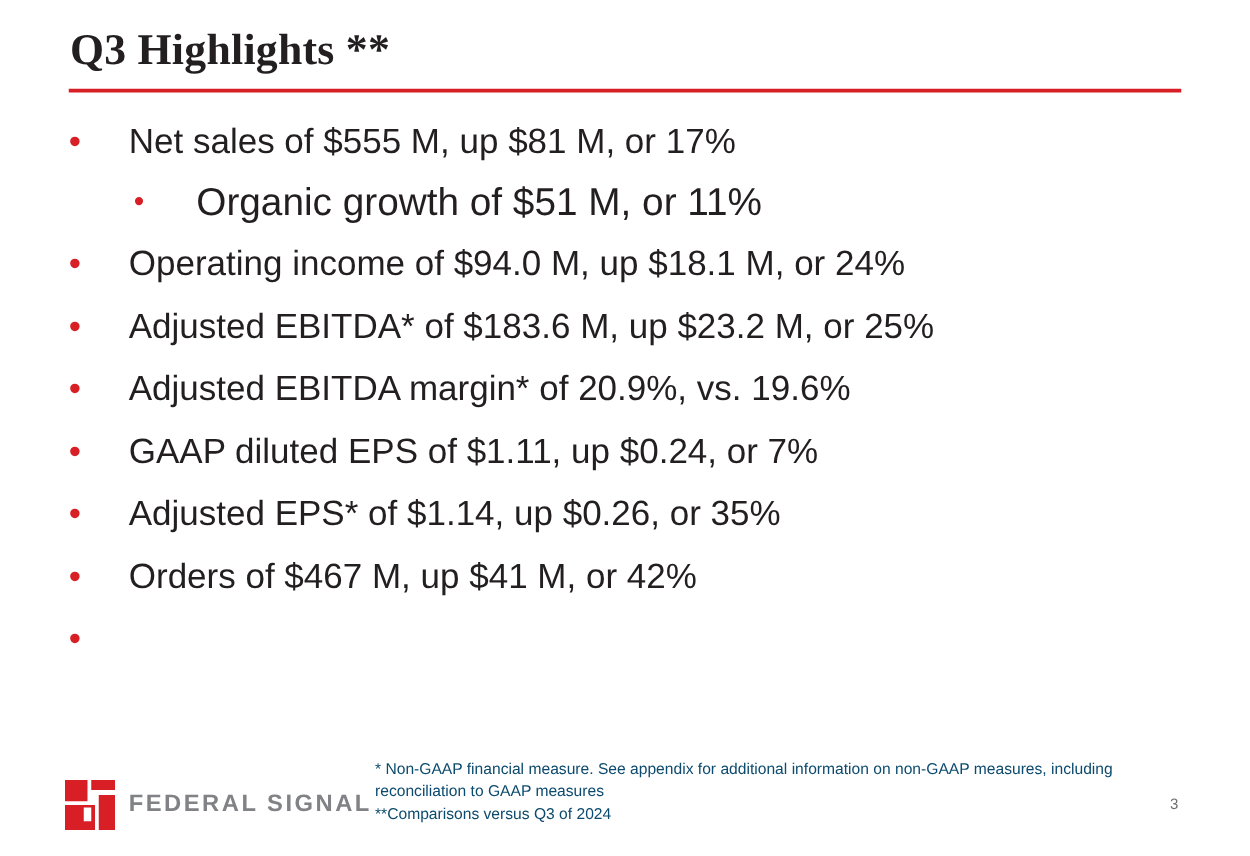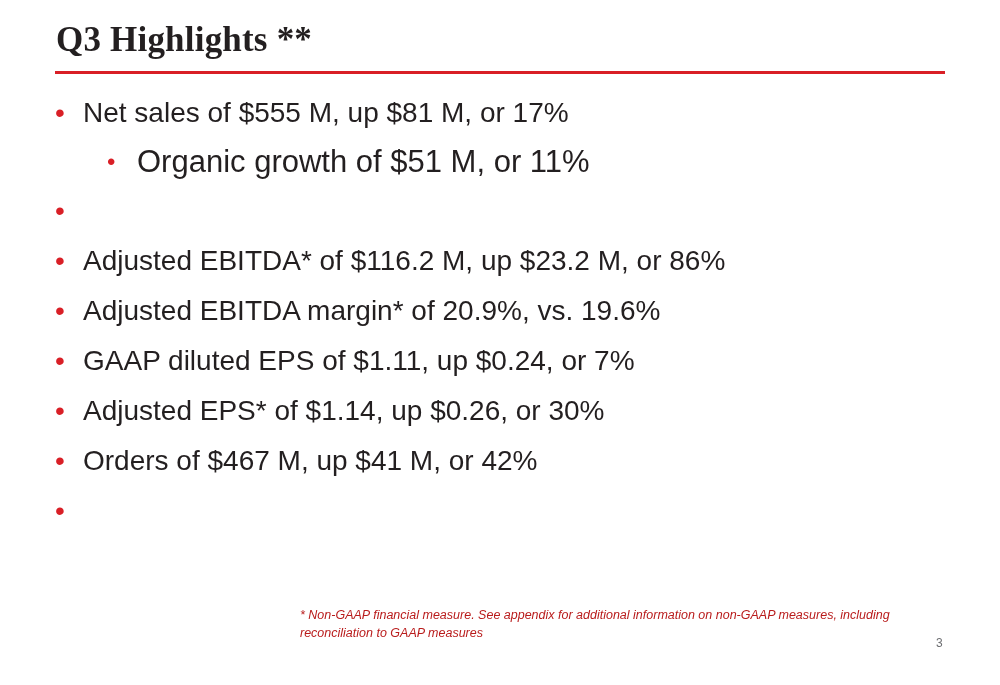--- a/index.html
+++ b/index.html
@@ -69,35 +69,35 @@
     line-height: 44px;
     width: 30px;
     flex: 0 0 30px;
   }
   .btext {
     color: #231f20;
     font-size: 28px;
     line-height: 46px;
     font-family: "Liberation Sans", sans-serif;
     white-space: nowrap;
+    margin-left: 20px;
   }
   .lvl2 .btext {
     font-size: 31px;
     line-height: 44px;
   }
   .footnotes {
     position: absolute;
     left: 300px;
     top: 606px;
     width: 600px;
     font-family: "Liberation Sans", sans-serif;
-    font-style: italic;
     font-size: 12.5px;
     line-height: 18px;
-    color: #b91c1c;
+    color: #0c4a6e;
   }
   .page-number {
     position: absolute;
     left: 936px;
     top: 636px;
     font-size: 12px;
     color: #6d6e71;
     font-family: "Liberation Sans", sans-serif;
   }
   .logo {
@@ -153,53 +153,65 @@
       <span class="btext">Net sales of $555 M, up $81 M, or 17%</span>
     </div>
 
     <div class="bullet-row lvl2">
       <span class="dot">•</span>
       <span class="btext">Organic growth of $51 M, or 11%</span>
     </div>
 
     <div class="bullet-row lvl1">
       <span class="dot">•</span>
-    </div>
-
-    <div class="bullet-row lvl1">
-      <span class="dot">•</span>
-      <span class="btext">Adjusted EBITDA* of $116.2 M, up $23.2 M, or 86%</span>
+      <span class="btext">Operating income of $94.0 M, up $18.1 M, or 24%</span>
+    </div>
+
+    <div class="bullet-row lvl1">
+      <span class="dot">•</span>
+      <span class="btext">Adjusted EBITDA* of $183.6 M, up $23.2 M, or 25%</span>
     </div>
 
     <div class="bullet-row lvl1">
       <span class="dot">•</span>
       <span class="btext">Adjusted EBITDA margin* of 20.9%, vs. 19.6%</span>
     </div>
 
     <div class="bullet-row lvl1">
       <span class="dot">•</span>
       <span class="btext">GAAP diluted EPS of $1.11, up $0.24, or 7%</span>
     </div>
 
     <div class="bullet-row lvl1">
       <span class="dot">•</span>
-      <span class="btext">Adjusted EPS* of $1.14, up $0.26, or 30%</span>
+      <span class="btext">Adjusted EPS* of $1.14, up $0.26, or 35%</span>
     </div>
 
     <div class="bullet-row lvl1">
       <span class="dot">•</span>
       <span class="btext">Orders of $467 M, up $41 M, or 42%</span>
     </div>
 
     <div class="bullet-row lvl1">
       <span class="dot">•</span>
     </div>
 
   </div>
 
   <div class="footnotes">
     <div>* Non-GAAP financial measure. See appendix for additional information on non-GAAP measures, including reconciliation to GAAP measures</div>
+    <div>**Comparisons versus Q3 of 2024</div>
   </div>
 
   <div class="page-number">3</div>
 
+  <div class="logo">
+    <div class="logo-mark">
+      <div class="sq sq1"></div>
+      <div class="sq sq2"></div>
+      <div class="sq sq3"></div>
+      <div class="sq sq4"></div>
+      <div class="notch"></div>
+    </div>
+    <div class="logo-text">FEDERAL SIGNAL</div>
+  </div>
 
 </div>
 
 </body></html>

